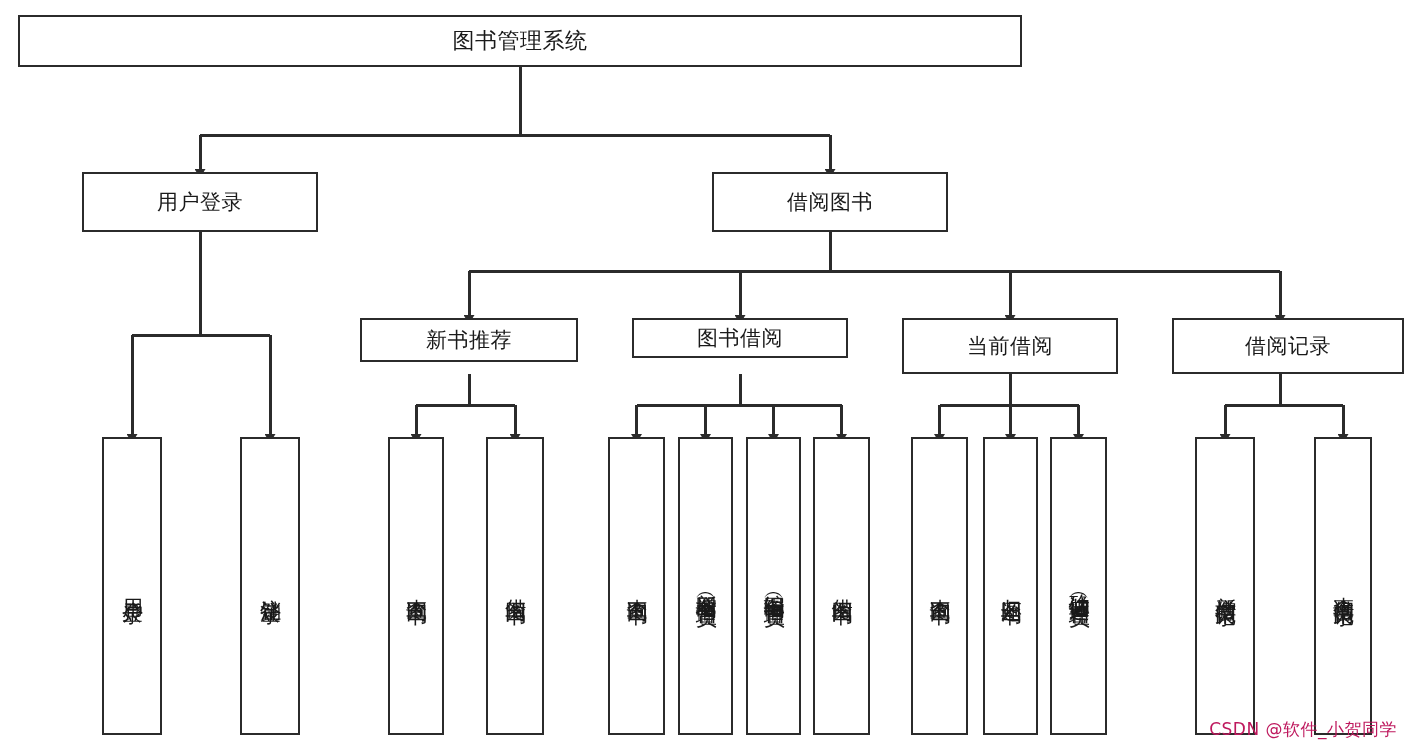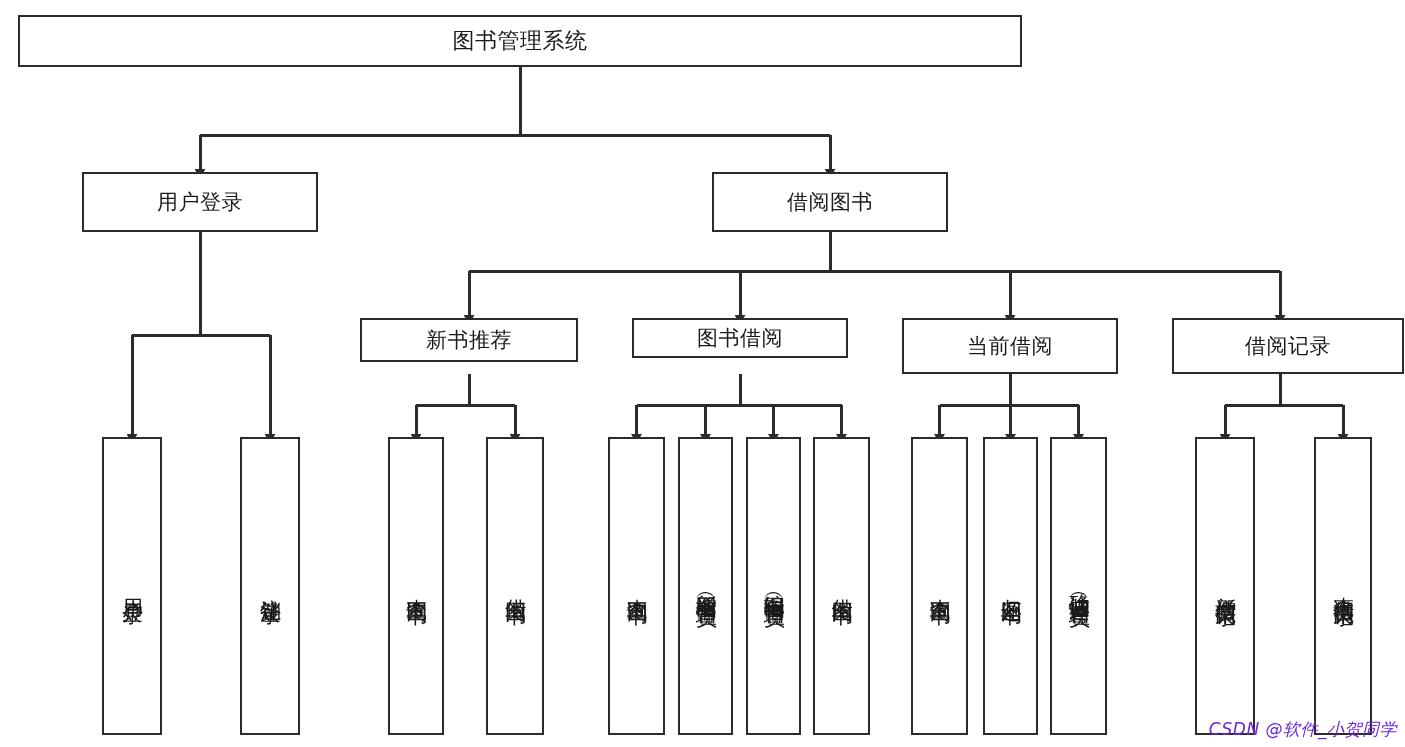--- a/index.html
+++ b/index.html
@@ -57,25 +57,24 @@
     font-size: 21px;
     line-height: 1.12;
     letter-spacing: 2px;
     white-space: nowrap;
   }
   #watermark {
     position: absolute;
     right: 8px;
     bottom: 6px;
     font-size: 17px;
-    color: #6d28d9;
+    color: #be185d;
     letter-spacing: 0.5px;
     white-space: nowrap;
     user-select: none;
-    font-style: italic;
   }
 </style>
 </head>
 <body>
 
 <div id="canvas">
 
   <svg id="connectors" viewBox="0 0 1405 747" preserveAspectRatio="none">
     <defs>
       <marker id="arrow" markerWidth="9" markerHeight="11" refX="1" refY="5.5" orient="auto" markerUnits="userSpaceOnUse">

